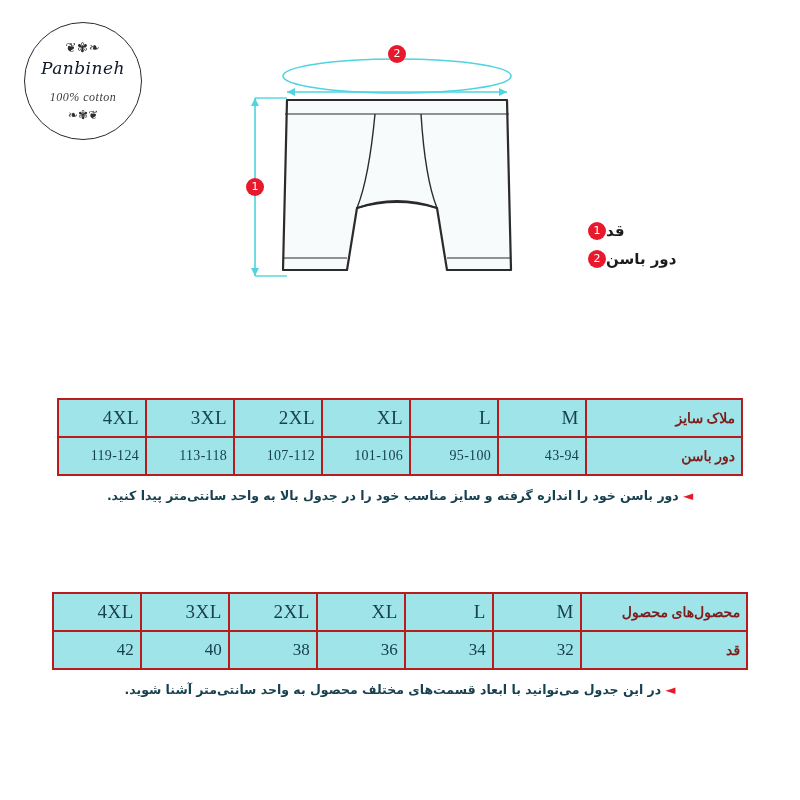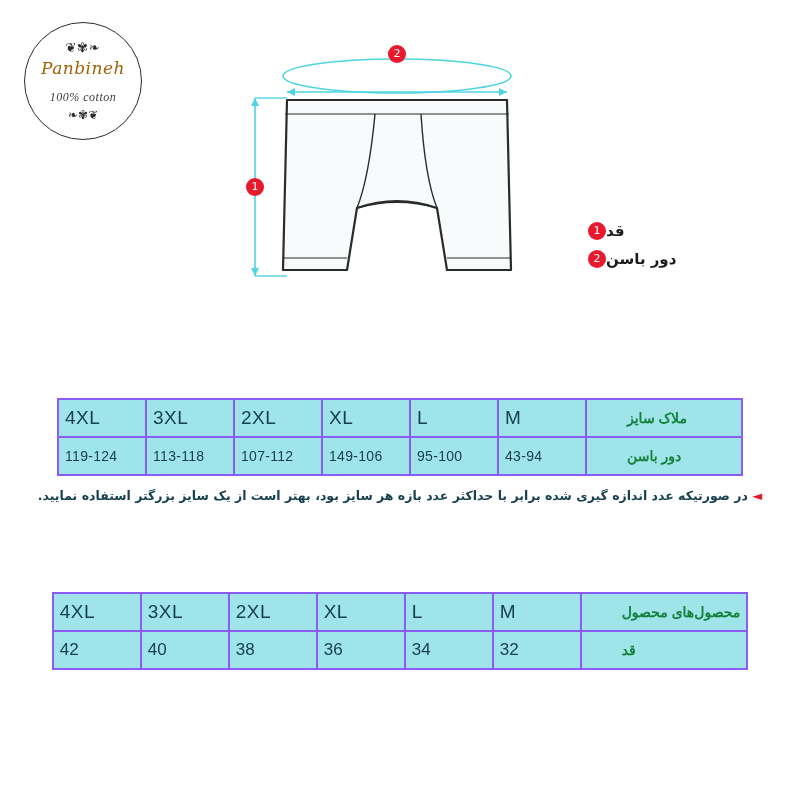--- a/index.html
+++ b/index.html
@@ -40,21 +40,21 @@
     font-size: 13px;
     color: #2b2b2b;
     letter-spacing: 1px;
     line-height: 1;
     margin-bottom: 4px;
   }
   .logo-name {
     font-family: "DejaVu Serif", serif;
     font-style: italic;
     font-size: 17px;
-    color: #a16207;
+    color: #0f172a;
     letter-spacing: 0.5px;
   }
   .logo-sub {
     font-family: Liberation Serif, serif;
     font-style: italic;
     font-size: 12px;
     color: #3a3a3a;
     margin-top: 12px;
     letter-spacing: 0.5px;
   }
@@ -138,35 +138,35 @@
     color: #1b1b1b;
     margin-bottom: 12px;
   }
 
   table.size-table {
     border-collapse: collapse;
     margin: 0 auto;
     direction: rtl;
   }
   table.size-table td {
-    border: 2px solid #8b5cf6;
+    border: 2px solid #b91c1c;
     background: #9fe4e8;
     color: #17414f;
     font-size: 17px;
-    text-align: left;
+    text-align: right;
     height: 36px;
     min-width: 74px;
     padding: 0 6px;
-    font-family: Liberation Sans, sans-serif;
+    font-family: Liberation Serif, serif;
   }
   table.size-table td.head {
     font-weight: bold;
     font-size: 14px;
     min-width: 108px;
-    color: #15803d;
+    color: #7f1d1d;
     padding-left: 40px;
   }
   table.size-table td.val-small {
     font-size: 14px;
     letter-spacing: 0.3px;
   }
   table.size-table td.size-lbl {
     font-size: 19px;
     letter-spacing: 0.5px;
   }
@@ -252,29 +252,29 @@
         <td class="size-lbl">L</td>
         <td class="size-lbl">XL</td>
         <td class="size-lbl">2XL</td>
         <td class="size-lbl">3XL</td>
         <td class="size-lbl">4XL</td>
       </tr>
       <tr>
         <td class="head">دور باسن</td>
         <td class="val-small">43-94</td>
         <td class="val-small">95-100</td>
-        <td class="val-small">149-106</td>
+        <td class="val-small">101-106</td>
         <td class="val-small">107-112</td>
         <td class="val-small">113-118</td>
         <td class="val-small">119-124</td>
       </tr>
     </tbody>
       </table>
     <div class="notes">
-      <div class="note"><span class="bullet">◄</span> <span>در صورتیکه عدد اندازه گیری شده برابر با حداکثر عدد بازه هر سایز بود، بهتر است از یک سایز بزرگتر استفاده نمایید.</span></div>
+      <div class="note"><span class="bullet">◄</span> <span>دور باسن خود را اندازه گرفته و سایز مناسب خود را در جدول بالا به واحد سانتی‌متر پیدا کنید.</span></div>
     </div>
   </div>
 
   <div class="section sec2">
     <table class="size-table">
       <tbody>
           <tr>
         <td class="head">محصول‌های محصول</td>
         <td class="size-lbl">M</td>
         <td class="size-lbl">L</td>
@@ -287,15 +287,18 @@
         <td class="head">قد</td>
         <td>32</td>
         <td>34</td>
         <td>36</td>
         <td>38</td>
         <td>40</td>
         <td>42</td>
       </tr>
     </tbody>
       </table>
+    <div class="notes">
+      <div class="note"><span class="bullet">◄</span> <span>در این جدول می‌توانید با ابعاد قسمت‌های مختلف محصول به واحد سانتی‌متر آشنا شوید.</span></div>
+    </div>
   </div>
 
 </div>
 
 </body></html>

